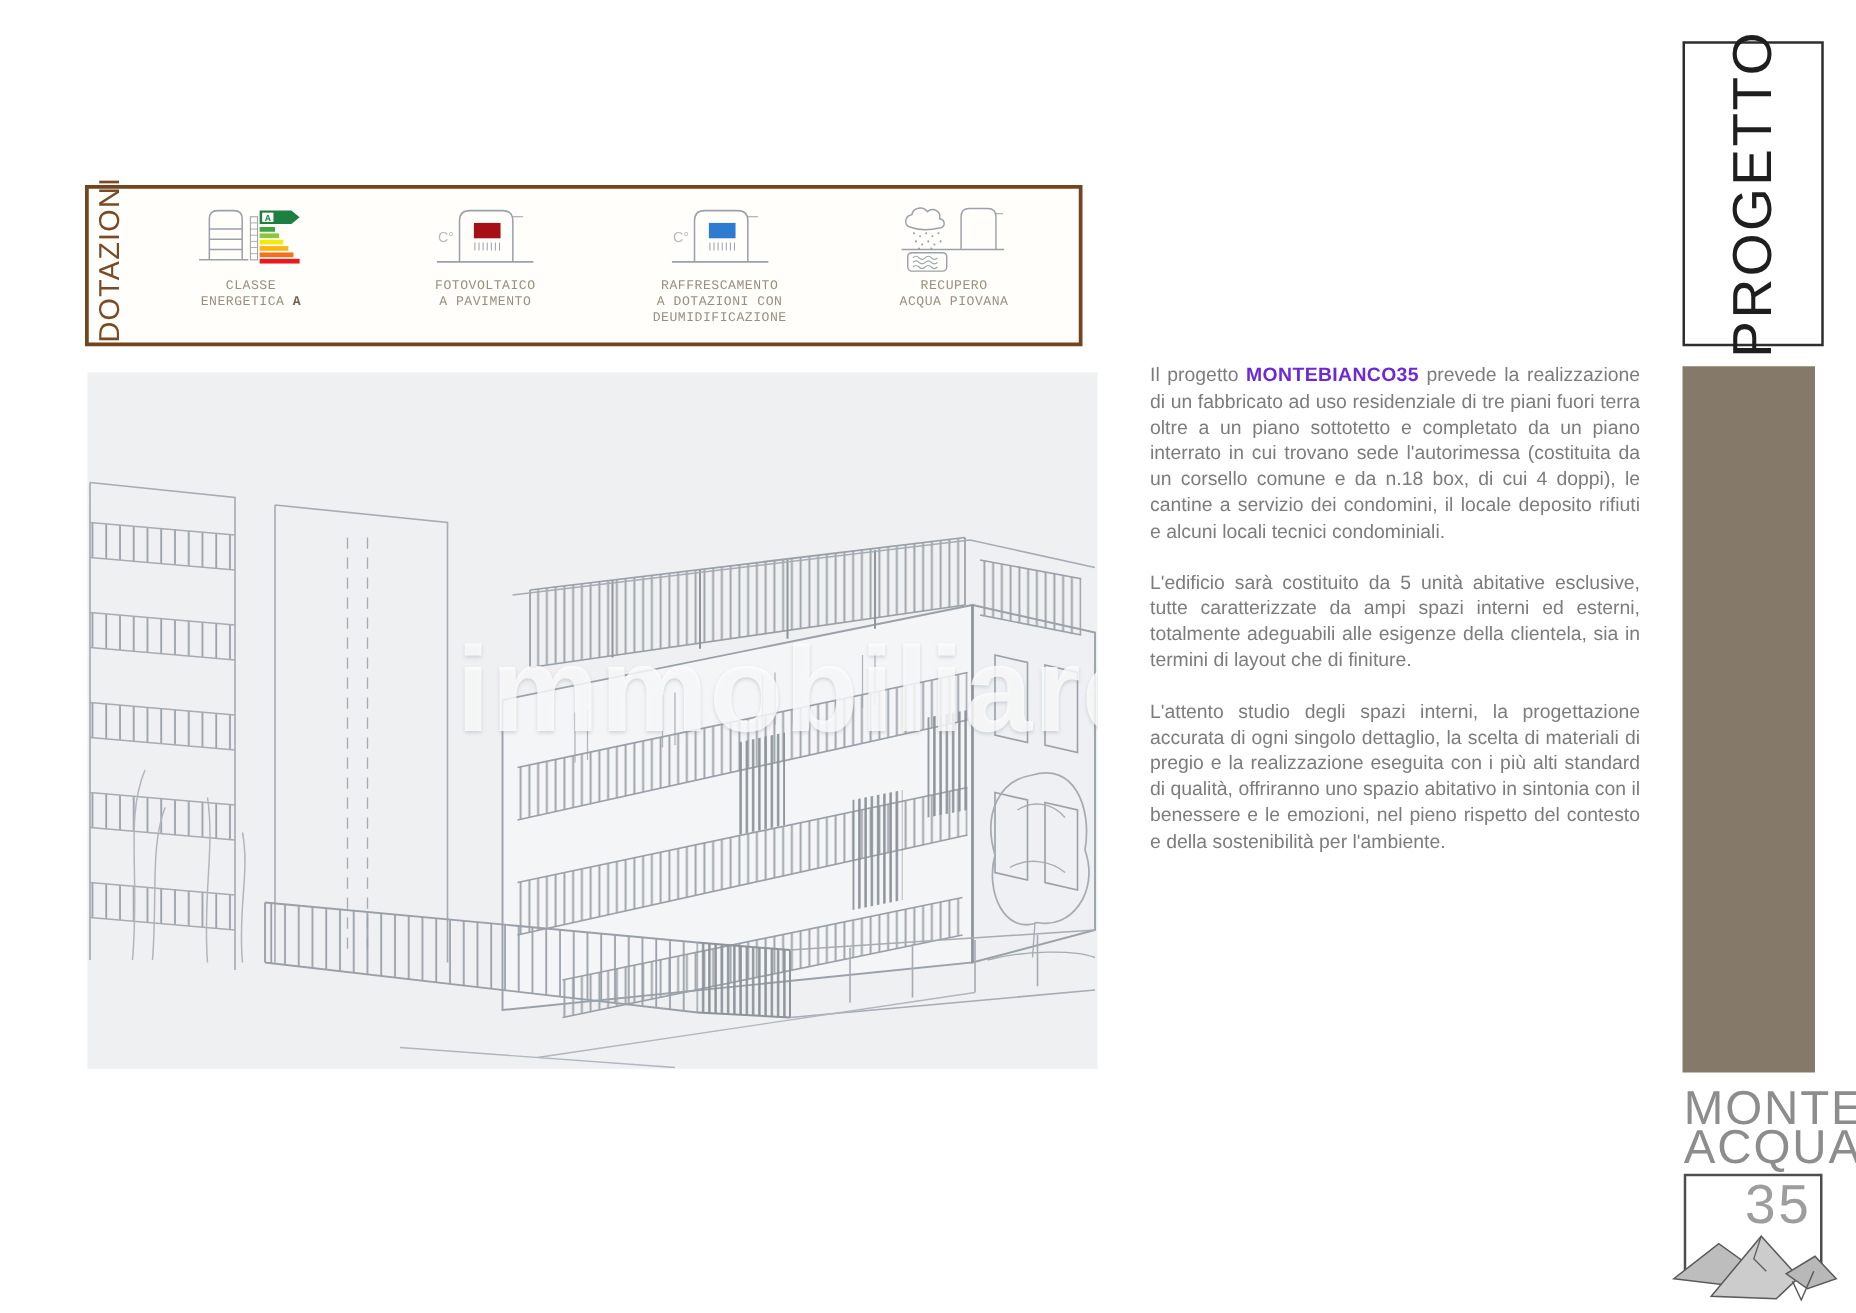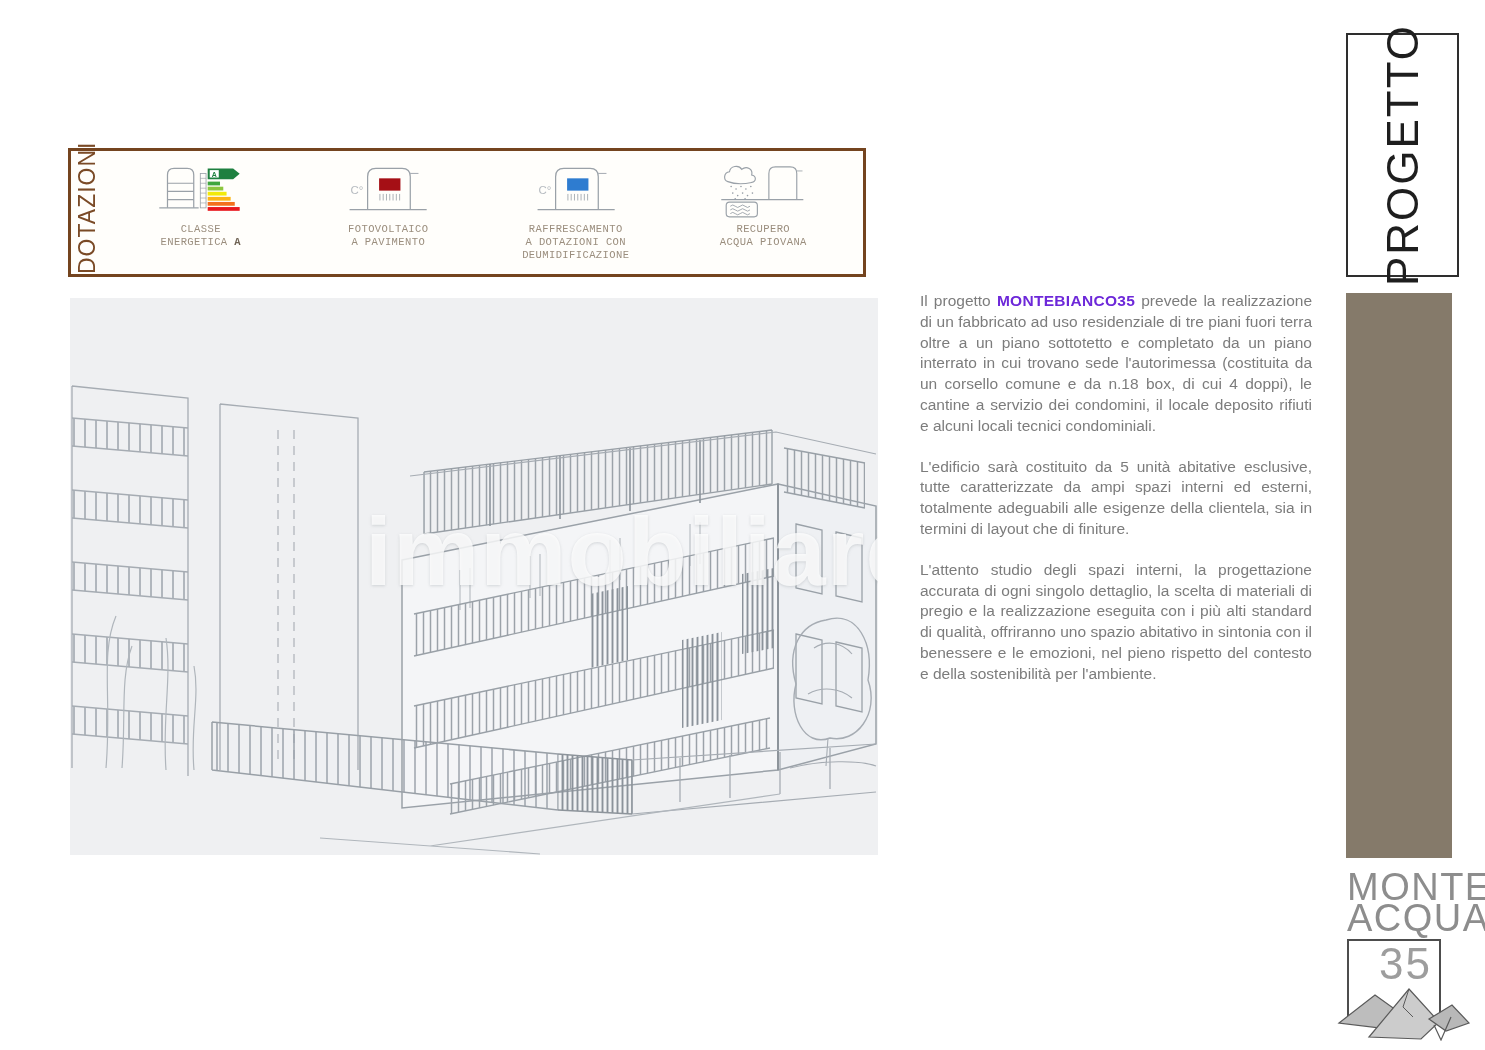--- a/index.html
+++ b/index.html
@@ -33,21 +33,21 @@
 
   
   .progetto-box{position:absolute;left:1346px;top:33px;width:113px;height:244px;
                 border:2px solid #2e2e2e;box-sizing:border-box;
                 display:flex;align-items:center;justify-content:center;}
   .progetto-title{writing-mode:vertical-rl;transform:rotate(180deg);
                   font-size:44px;color:#1e1e1e;letter-spacing:2px;}
   .accent-bar{position:absolute;left:1346px;top:293px;width:106px;height:565px;}
   .logo{position:absolute;left:1347px;top:872px;width:112px;}
   .logo-l1,.logo-l2{font-size:38px;color:#8d8d8d;letter-spacing:1.5px;line-height:31px;}
-  .logo-box{position:relative;margin-top:5px;width:94px;height:84px;border:2px solid #4d4d4d;
+  .logo-box{position:relative;margin-top:5px;width:111px;height:84px;border:2px solid #4d4d4d;
             box-sizing:border-box;}
   .logo-num{position:absolute;right:7px;top:-2px;font-size:44px;color:#9d9d9d;letter-spacing:2px;}
   .logo-mts{position:absolute;left:-16px;bottom:-20px;width:142px;height:74px;}
 </style>
 </head>
 <body>
 
 <div class="page">
 
   <div class="dotazioni">

